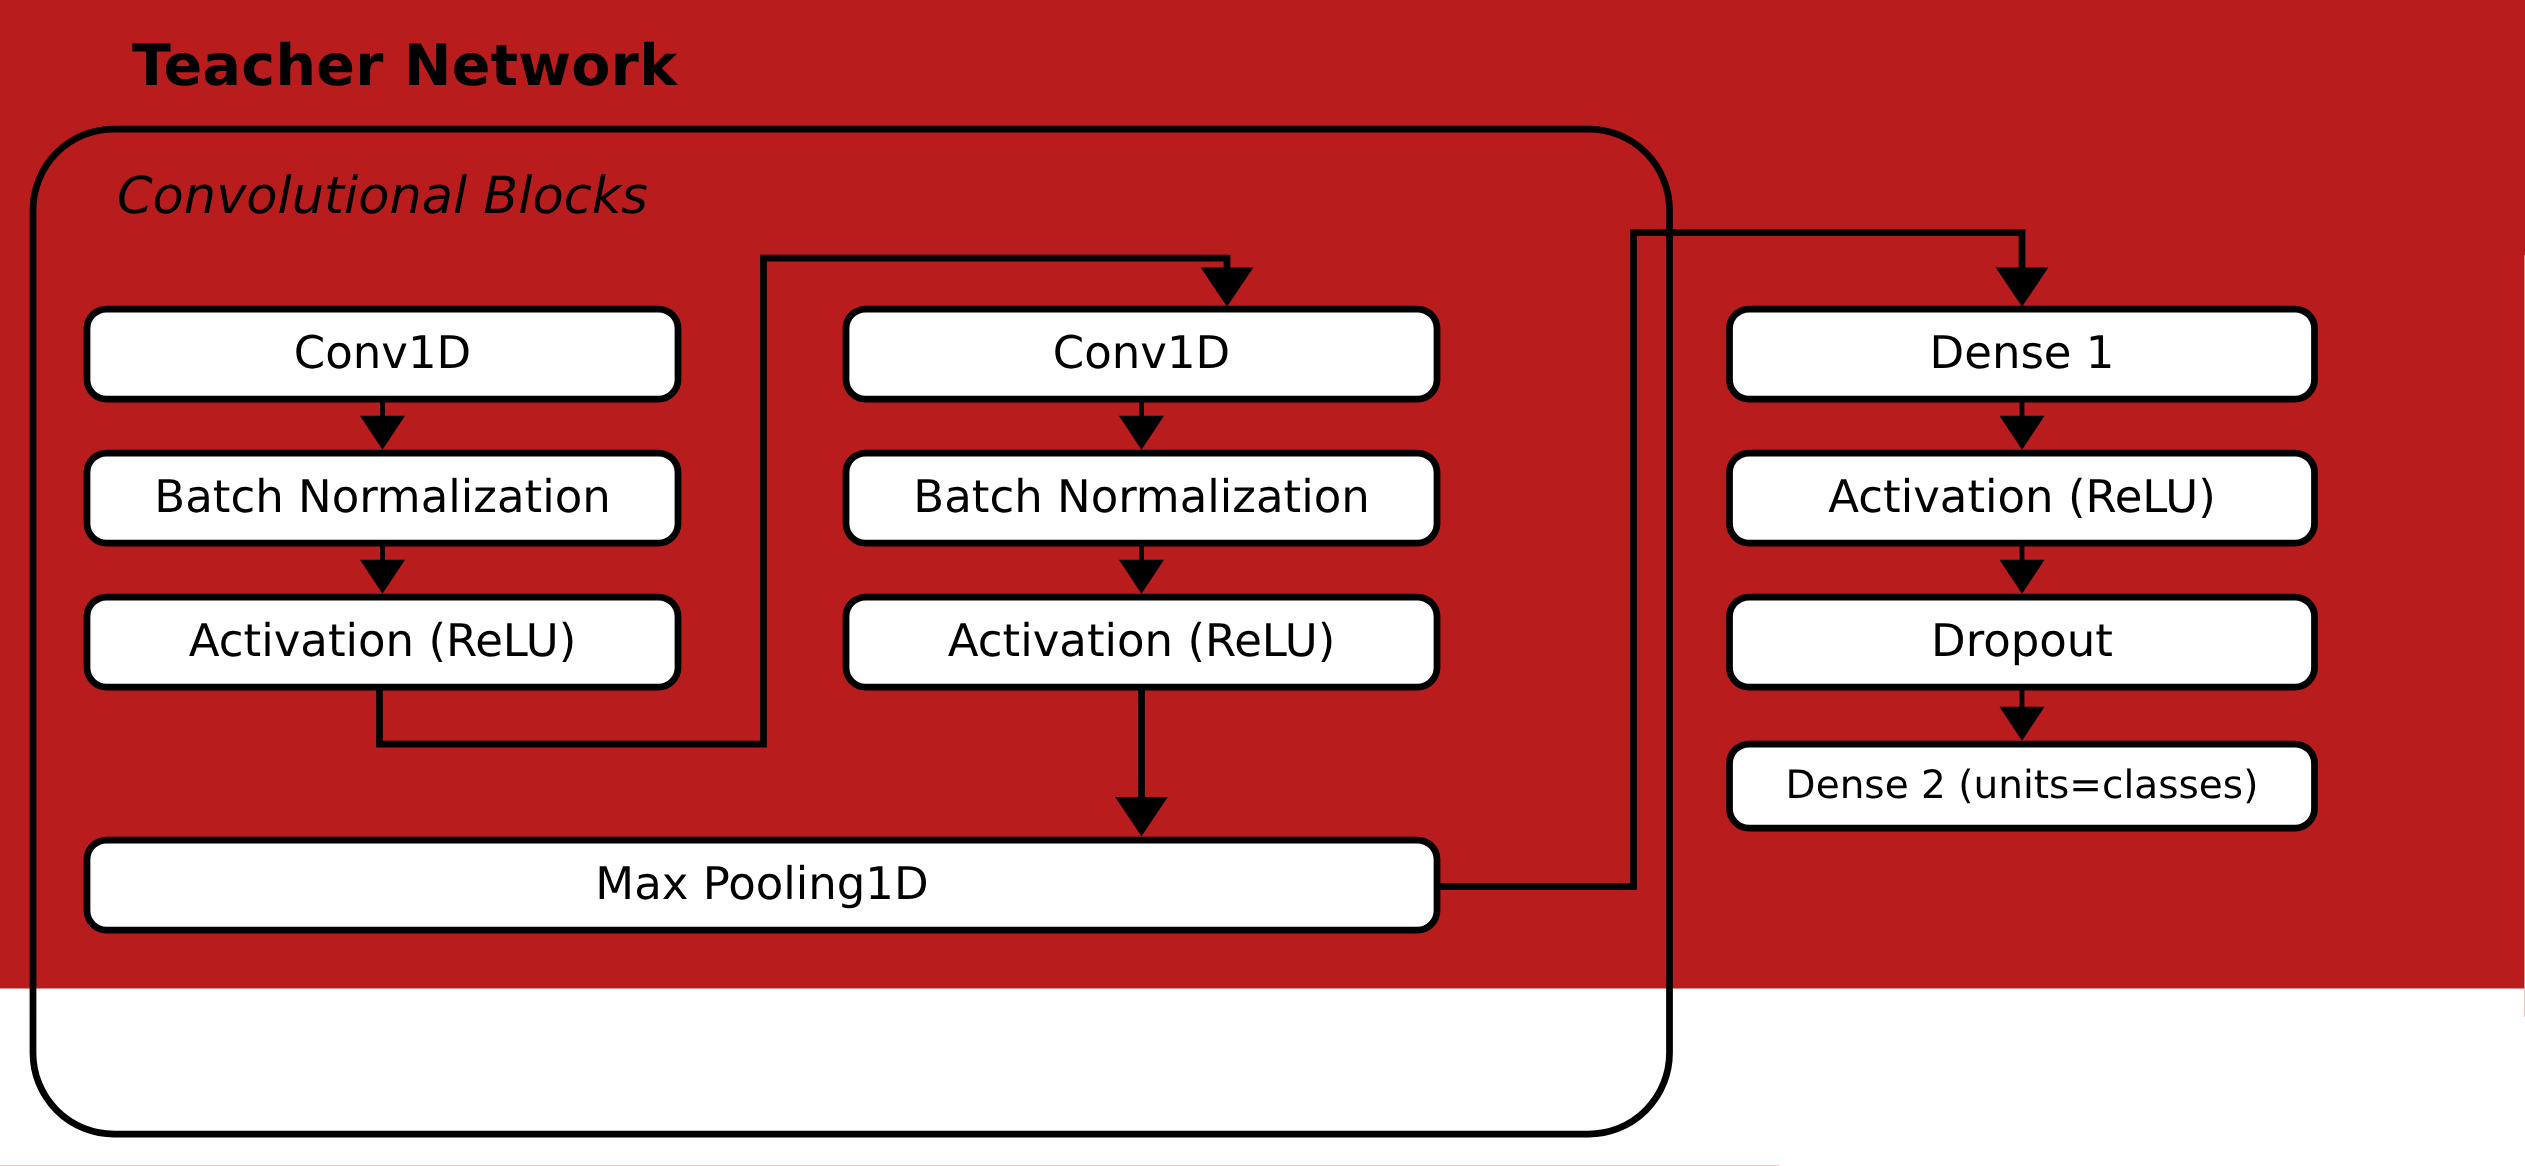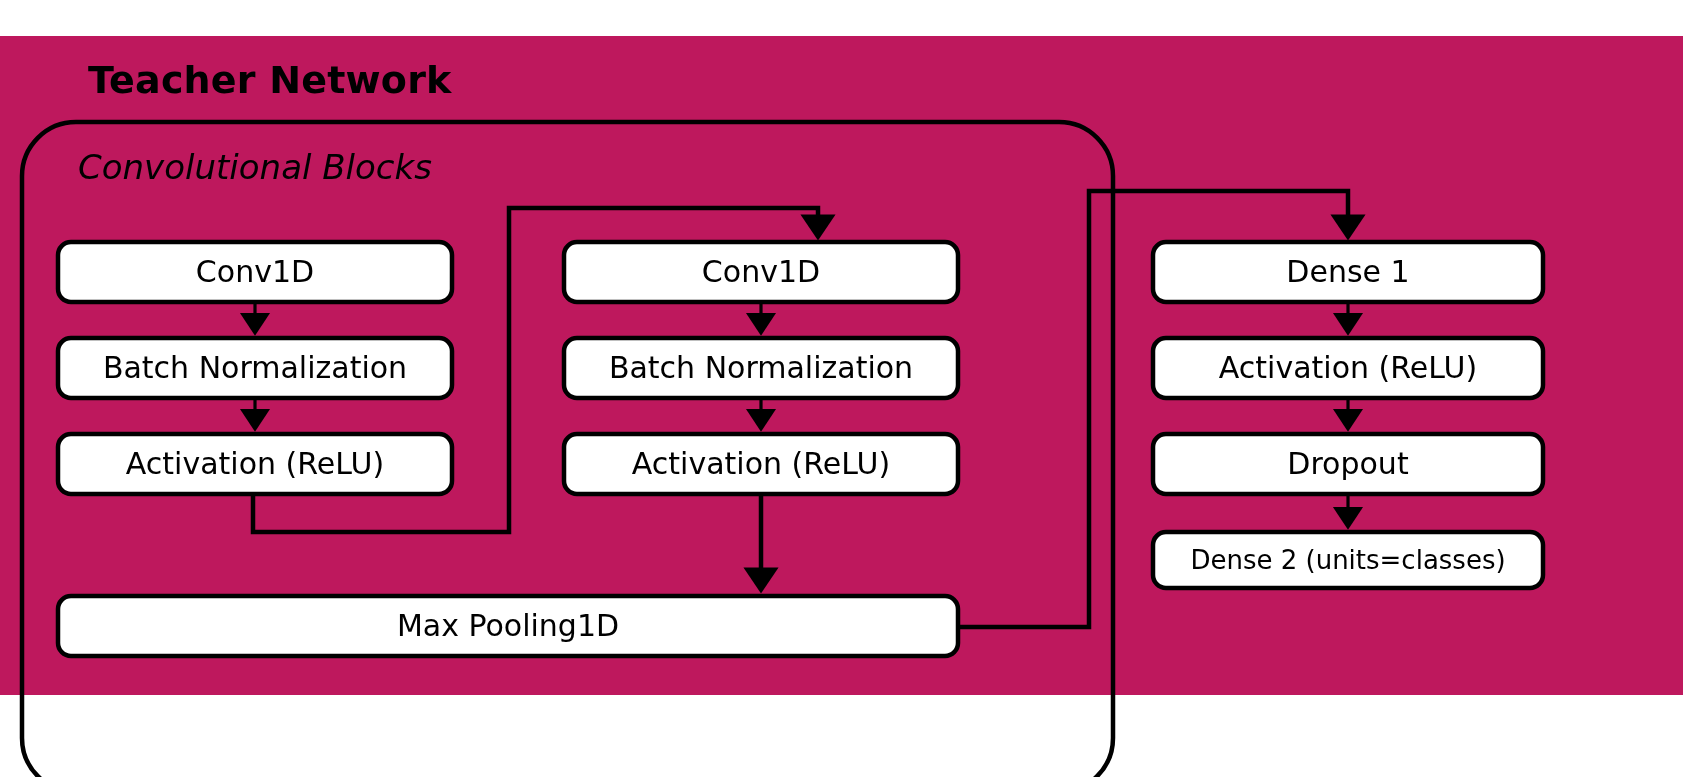--- a/index.html
+++ b/index.html
@@ -11,22 +11,21 @@
   body {
     font-family: "DejaVu Sans", sans-serif;
     width: 1683px;
     height: 777px;
     overflow: hidden;
   }
   #stage {
     position: relative;
     width: 1683px;
     height: 659px;
-    background: #be185d;
-    margin-top: 36px;
+    background: #b91c1c;
   }
   svg.diagram {
     position: absolute;
     left: 0;
     top: 0;
     width: 1683px;
     height: 777px;
     display: block;
   }
   .node-rect {

